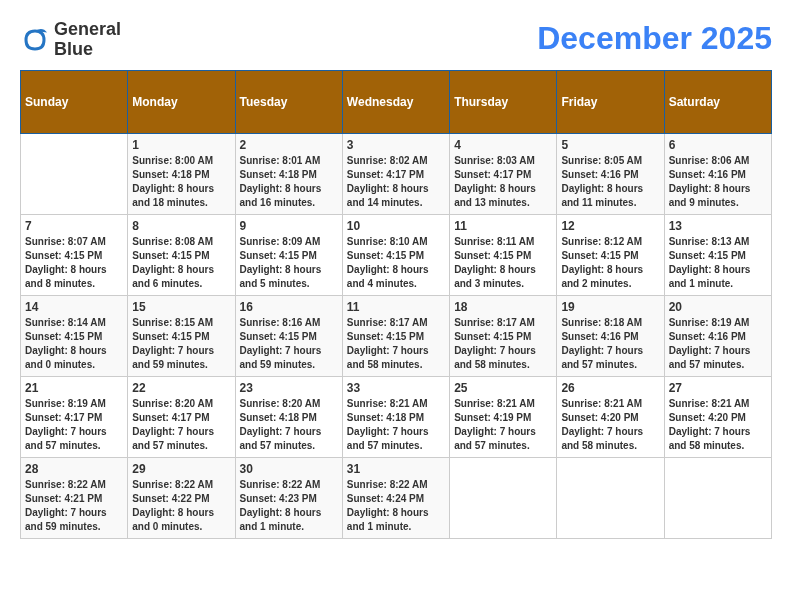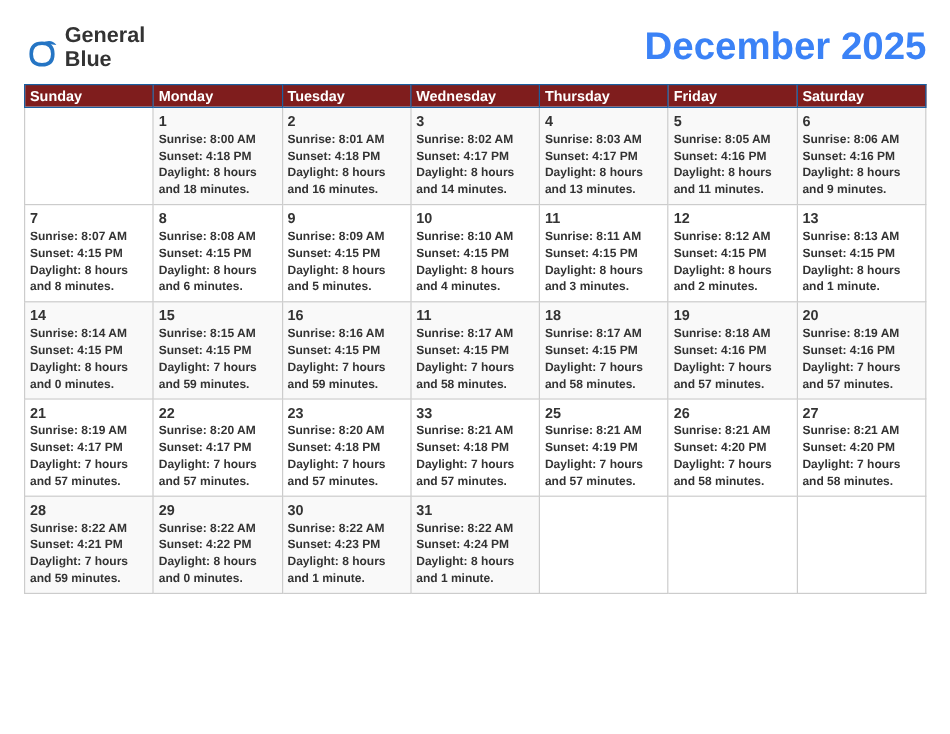--- a/index.html
+++ b/index.html
@@ -11,21 +11,21 @@
       padding: 20px;
     }
     .header {
       display: flex;
       justify-content: space-between;
       align-items: flex-start;
       margin-bottom: 10px;
     }
     .logo {
       display: flex;
-      align-items: flex-end;
+      align-items: center;
       gap: 4px;
     }
     .logo-text {
       font-size: 18px;
       font-weight: bold;
       color: #333;
       line-height: 1.1;
     }
     .logo-icon {
       width: 30px;
@@ -42,23 +42,23 @@
     .location {
       font-size: 16px;
       color: #555;
     }
     table {
       width: 100%;
       border-collapse: collapse;
       font-size: 11px;
     }
     thead tr th {
-      background-color: #7f1d1d;
+      background-color: #a16207;
       color: #fff;
-      padding: 2px 4px;
+      padding: 24px 4px;
       text-align: left;
       font-size: 12px;
       font-weight: bold;
       border: 1px solid #1a5fa0;
     }
     tbody tr td {
       border: 1px solid #ccc;
       vertical-align: top;
       padding: 4px;
       width: calc(100% / 7);

